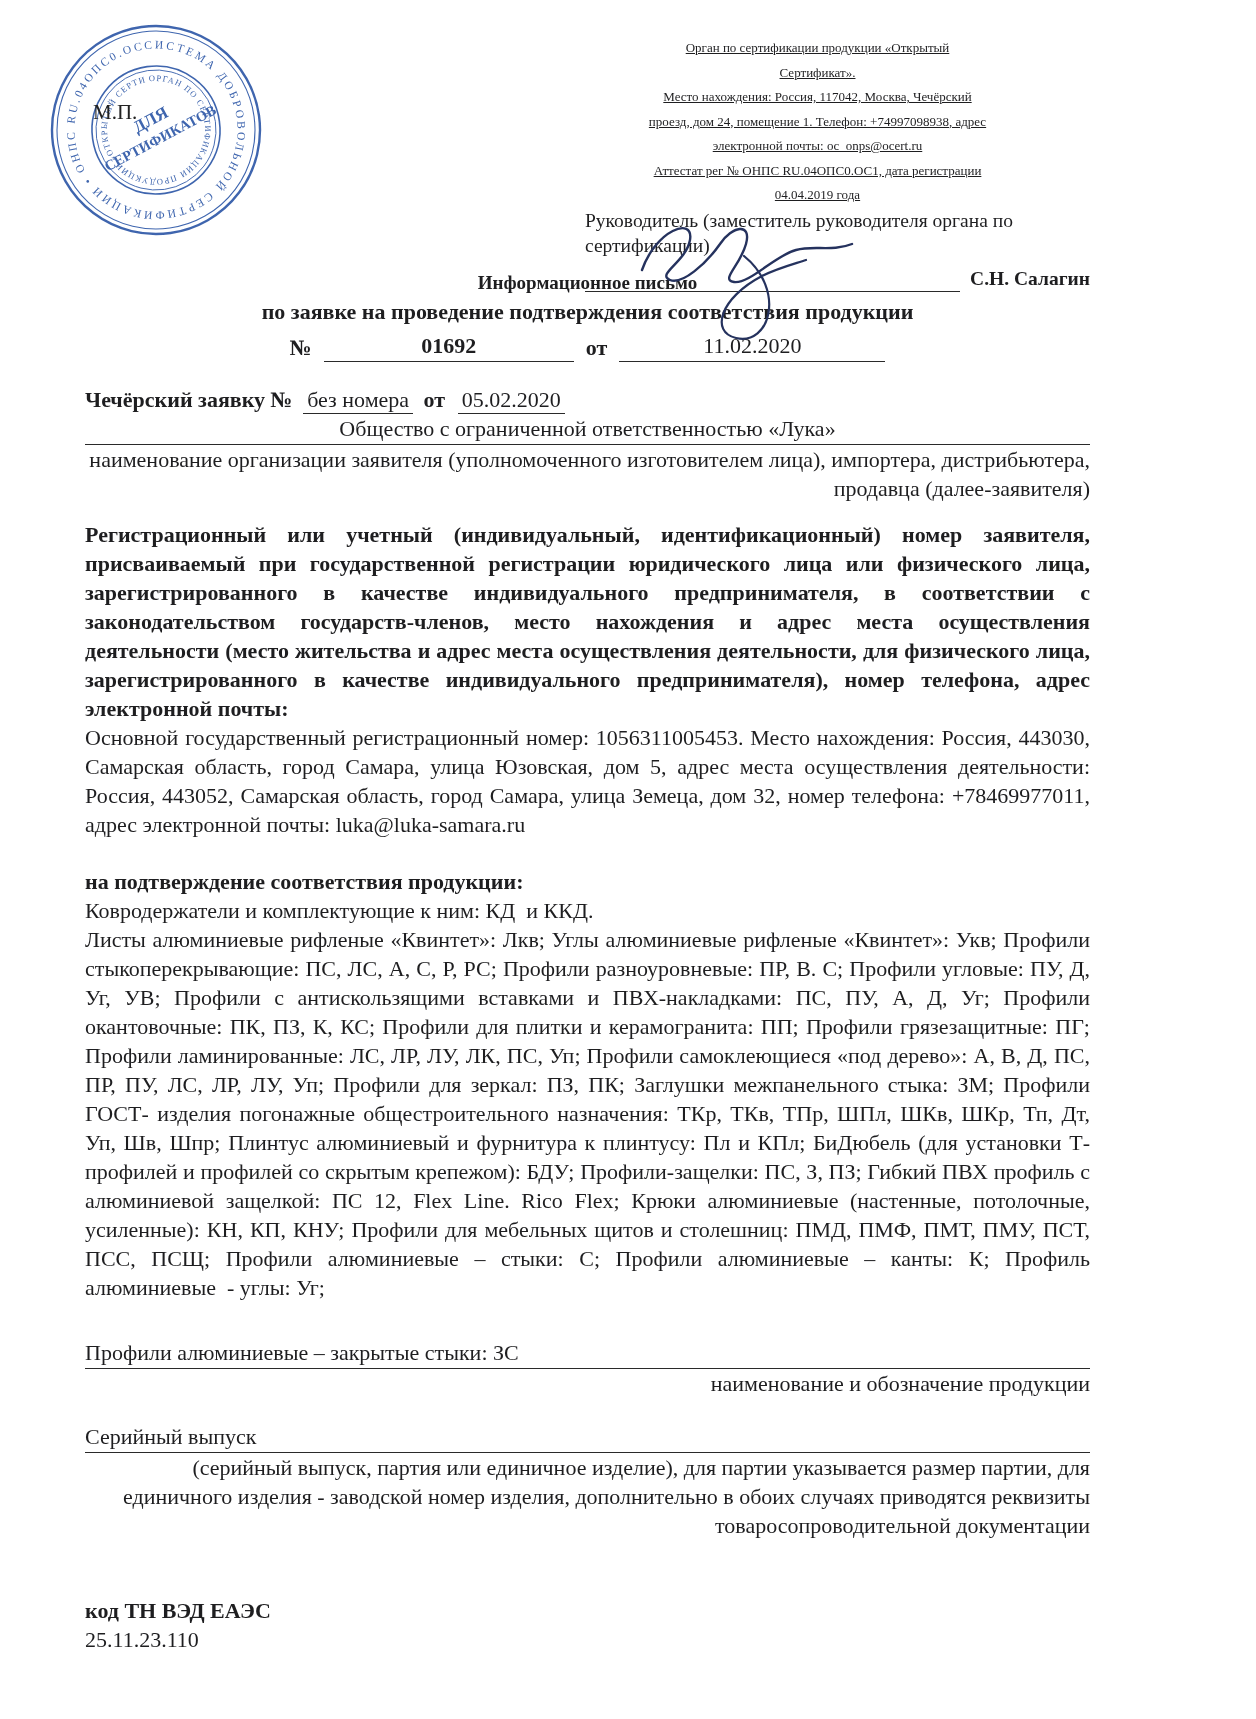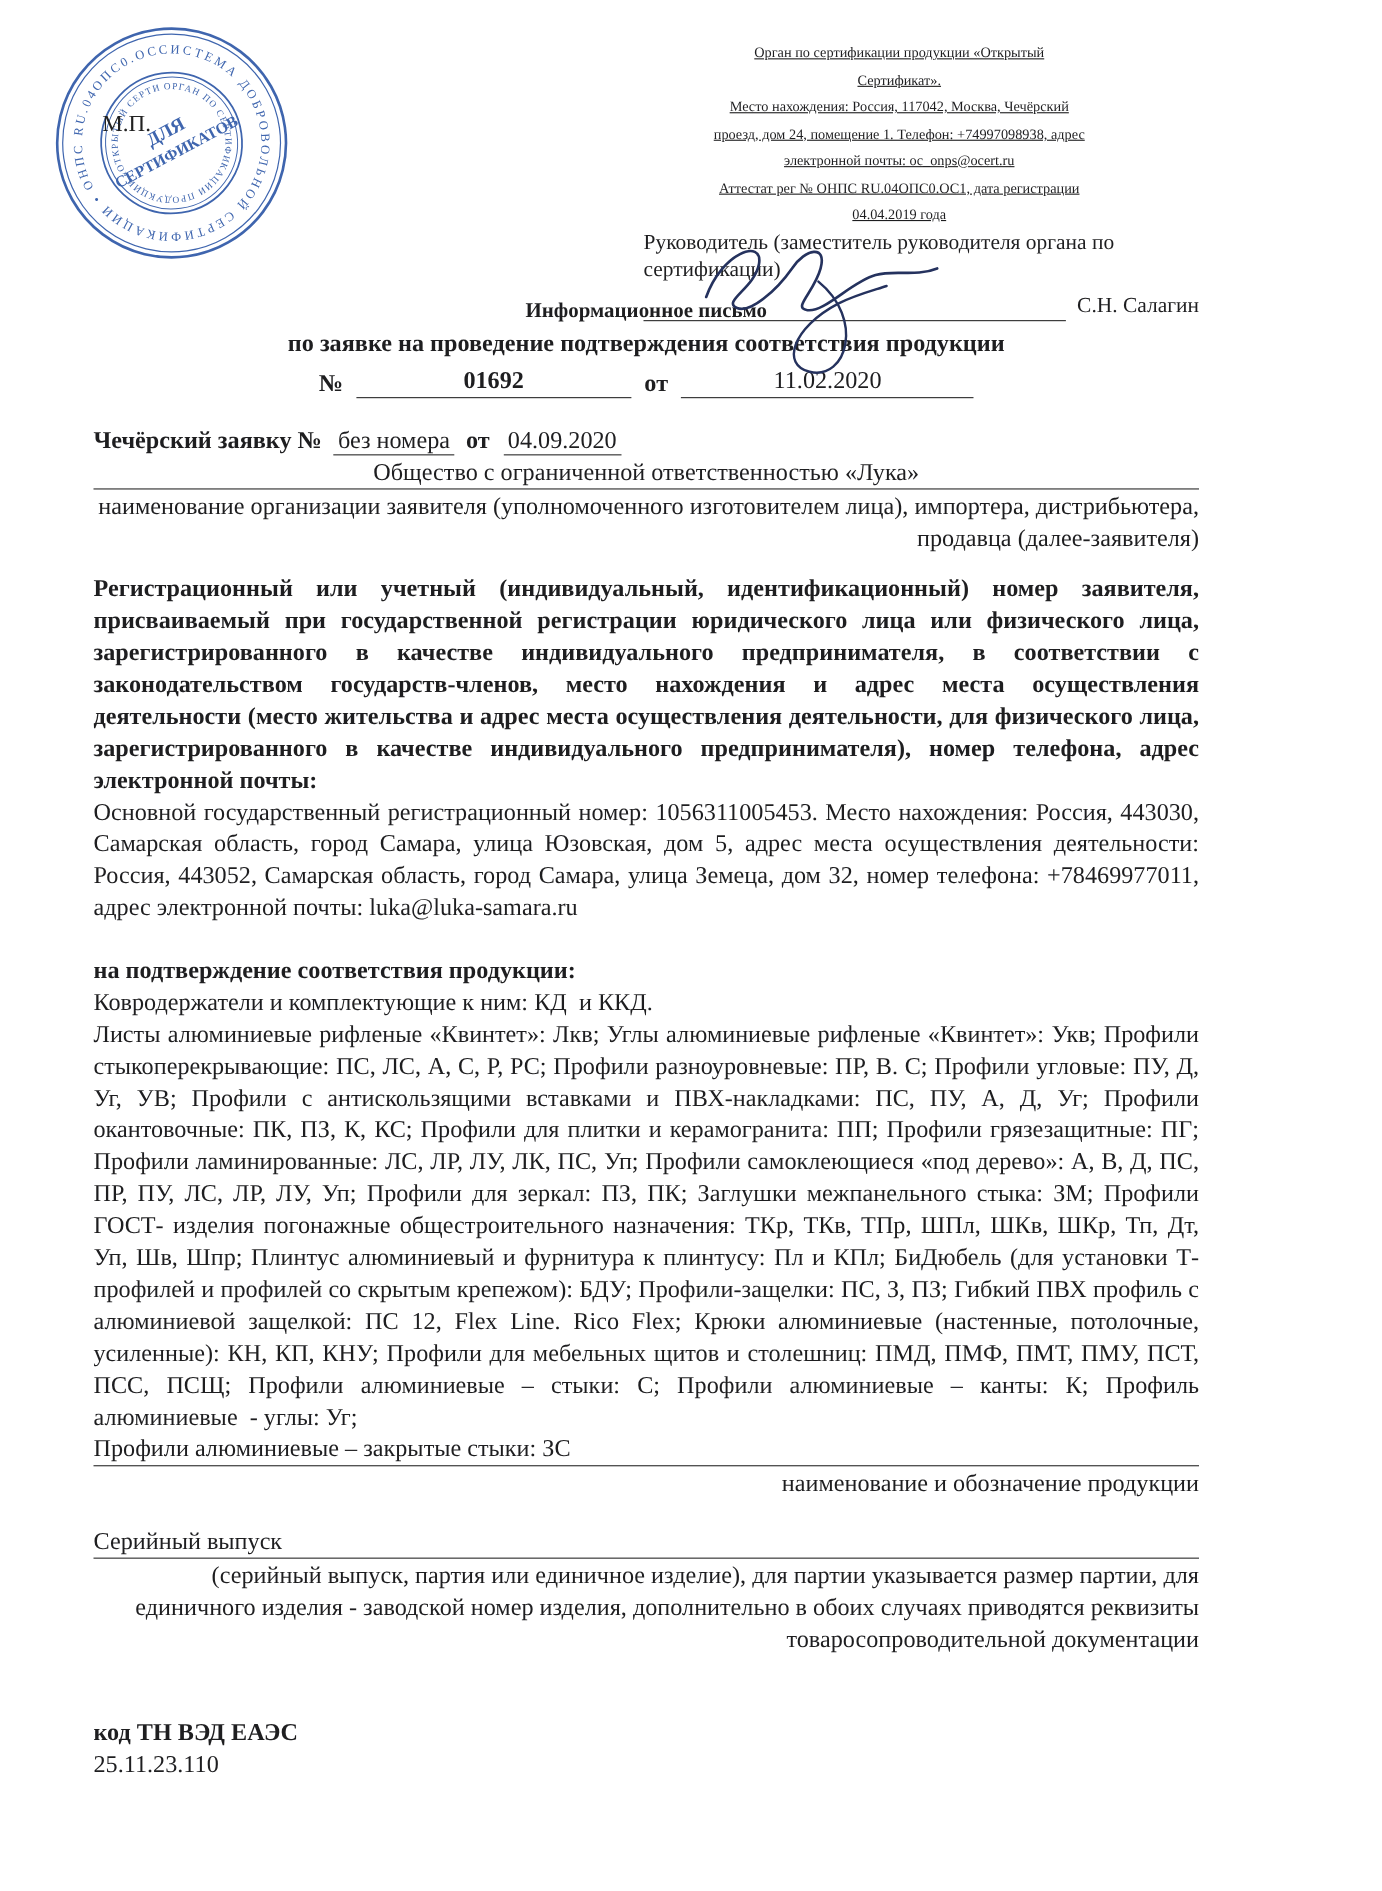--- a/index.html
+++ b/index.html
@@ -27,21 +27,21 @@
     position:absolute; top:36px; right:166px; width:545px;
     text-align:center; font-size:13px; line-height:24.5px;text-decoration:underline;
   }
   .head-block {
     position:absolute; left:585px; top:208px; width:505px;
     font-size:19.5px; line-height:25px;
   }
   .head-block .role { max-width:470px; }
   .sign-row { display:flex; align-items:flex-end; gap:10px; margin-top:8px; }
   .sign-line { flex:1; max-width:388px; height:22px; border-bottom:1.6px solid #2a2a2a; }
-  .head-name { white-space:nowrap; padding-bottom:1px; }
+  .head-name { white-space:nowrap; padding-bottom:1px;font-weight:bold; }
 
   .signature { position:absolute; left:628px; top:194px; z-index:2; }
 
   
   .content {
     position:absolute; left:85px; top:268px; width:1005px;
     font-size:22px; line-height:29px;
   }
   .t1 { font-size:19px; }
   .t2 { font-size:22px; }
@@ -53,21 +53,21 @@
   .review-row { margin-top:23px; }
   .review-row .u { margin:0 5px; padding:0 4px 1px 4px; }
   .review-row .b-mid { margin-right:2px; }
 
   .applicant-line { border-bottom:1.6px solid #2a2a2a; padding-bottom:1px; }
   .caption { text-align:right; }
 
   .reg-heading { margin-top:17px; }
   .products-heading { margin-top:28px; }
   .products-desc { white-space:pre-wrap; }
-  .products-last { border-bottom:1.6px solid #2a2a2a; padding-bottom:1px; }
+  .products-last { border-bottom:1.6px solid #2a2a2a; padding-bottom:1px;margin-top:36px; }
 
   .release-line { border-bottom:1.6px solid #2a2a2a; margin-top:24px; padding-bottom:1px; }
 
   .code-tnved { margin-top:56px; }
   .code-okpd { margin-top:46px; }
 
   
   .stamp-ring-text { fill:#2f59a8; }
 </style>
 </head>
@@ -133,21 +133,21 @@
       <span class="b">№</span>
       <span class="field field-num b">01692</span>
       <span class="b">от</span>
       <span class="field field-date">11.02.2020</span>
     </div>
 
     <p class="review-row">
       <span class="b">Чечёрский заявку №</span>
       <span class="u">без номера</span>
       <span class="b b-mid">от</span>
-      <span class="u">04.09.2020</span>
+      <span class="u">05.02.2020</span>
     </p>
 
     <div class="applicant-line center">Общество с ограниченной ответственностью «Лука»</div>
     <div class="caption">наименование организации заявителя (уполномоченного изготовителем лица), импортера, дистрибьютера, продавца (далее-заявителя)</div>
 
     <p class="b just reg-heading">Регистрационный или учетный (индивидуальный, идентификационный) номер заявителя, присваиваемый при государственной регистрации юридического лица или физического лица, зарегистрированного в качестве индивидуального предпринимателя, в соответствии с законодательством государств-членов, место нахождения и адрес места осуществления деятельности (место жительства и адрес места осуществления деятельности, для физического лица, зарегистрированного в качестве индивидуального предпринимателя), номер телефона, адрес электронной почты:</p>
     <p class="just">Основной государственный регистрационный номер: 1056311005453. Место нахождения: Россия, 443030, Самарская область, город Самара, улица Юзовская, дом 5, адрес места осуществления деятельности: Россия, 443052, Самарская область, город Самара, улица Земеца, дом 32, номер телефона: +78469977011, адрес электронной почты: luka@luka-samara.ru</p>
 
     <p class="b products-heading">на подтверждение соответствия продукции:</p>
     <p class="just products-desc">Ковродержатели и комплектующие к ним: КД  и ККД.

